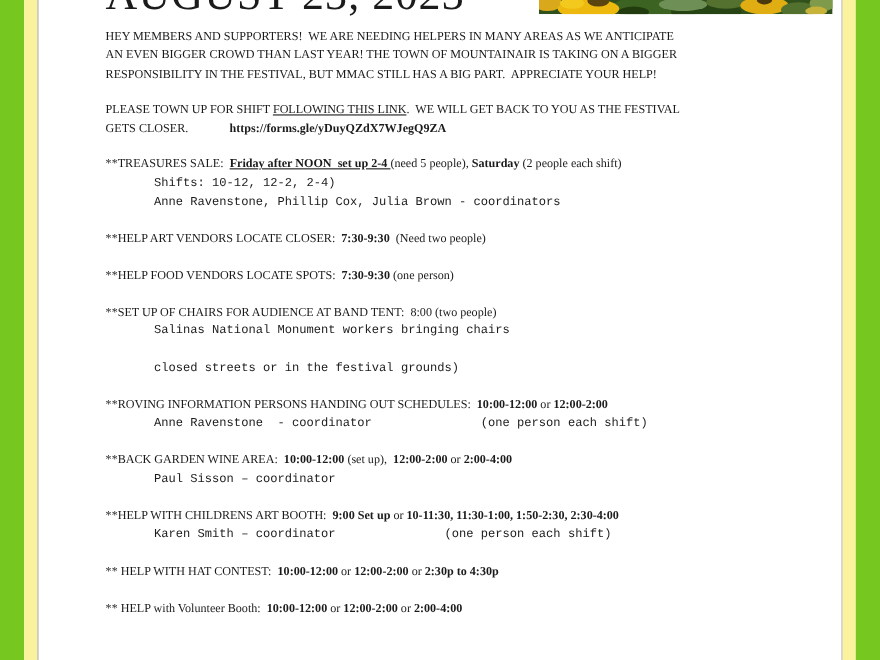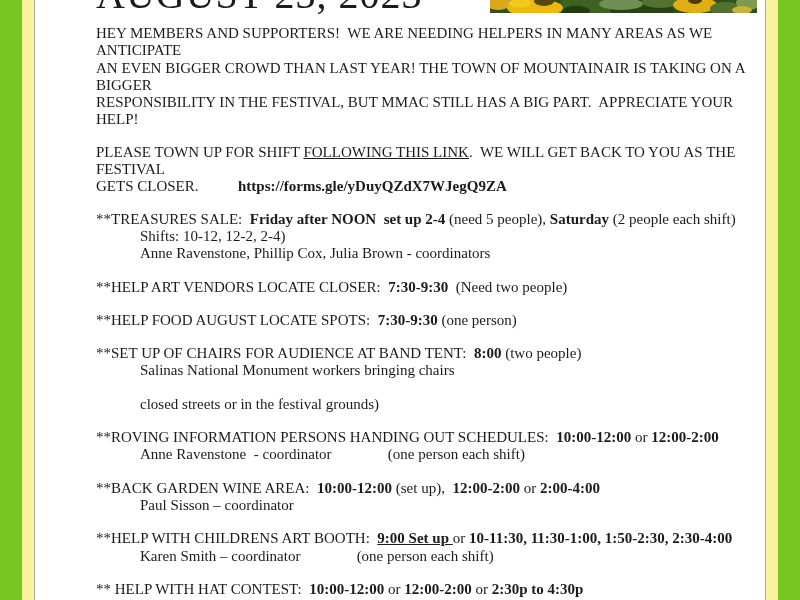--- a/index.html
+++ b/index.html
@@ -28,28 +28,28 @@
   .photo svg { display: block; }
 
   .content { position: absolute; left: 96px; top: 0; width: 662px; }
 
   .date-title {
     font-size: 40px; line-height: 44px; margin-top: -27px;
     letter-spacing: 1px; white-space: nowrap;
   }
 
   .p, .heading, .detail {
-    font-size: 15px; line-height: 17.3px;
+    font-size: 11px; line-height: 17.3px;
     white-space: pre-wrap; margin: 0;
   }
   .p1 { margin-top: 8px; }
   .p2 { margin-top: 15px; }
   .sections { margin-top: 15px; }
   .section { margin-bottom: 16px; }
-  .detail { padding-left: 44px; }
+  .detail { padding-left: 44px; font-family: Liberation Mono, monospace; }
   .u { text-decoration: underline; }
 </style>
 </head>
 <body>
 
 <div class="page">
 
   <div class="strip green left-green"></div>
   <div class="strip yellow left-yellow"></div>
   <div class="strip line left-line"></div>
@@ -79,47 +79,47 @@
 
   <div class="content">
     <div class="date-title">AUGUST 23, 2023</div>
     <div class="p p1">HEY MEMBERS AND SUPPORTERS!  WE ARE NEEDING HELPERS IN MANY AREAS AS WE ANTICIPATE
 AN EVEN BIGGER CROWD THAN LAST YEAR! THE TOWN OF MOUNTAINAIR IS TAKING ON A BIGGER
 RESPONSIBILITY IN THE FESTIVAL, BUT MMAC STILL HAS A BIG PART.  APPRECIATE YOUR HELP!</div>
     <div class="p p2"><span>PLEASE TOWN UP FOR SHIFT </span><span class="u">FOLLOWING THIS LINK</span><span>.  WE WILL GET BACK TO YOU AS THE FESTIVAL
 GETS CLOSER.  </span><span style="font-weight: 700; margin-left: 32px;">https://forms.gle/yDuyQZdX7WJegQ9ZA</span></div>
     <div class="sections">
         <div class="section">
-          <div class="heading"><span>**TREASURES SALE:  </span><span style="font-weight: 700;">Friday after NOON  set up 2-4 </span><span>(need 5 people), </span><span style="font-weight: 700;">Saturday </span><span>(2 people each shift)</span></div>
+          <div class="heading"><span>**TREASURES SALE:  </span><span style="font-weight: 700; text-decoration: underline;">Friday after NOON  set up 2-4 </span><span>(need 5 people), </span><span style="font-weight: 700;">Saturday </span><span>(2 people each shift)</span></div>
           <div class="detail">Shifts: 10-12, 12-2, 2-4)</div>
           <div class="detail">Anne Ravenstone, Phillip Cox, Julia Brown - coordinators</div>
         </div>
         <div class="section">
           <div class="heading"><span>**HELP ART VENDORS LOCATE CLOSER:  </span><span style="font-weight: 700;">7:30-9:30</span><span>  (Need two people)</span></div>
         </div>
         <div class="section">
-          <div class="heading"><span>**HELP FOOD AUGUST LOCATE SPOTS:  </span><span style="font-weight: 700;">7:30-9:30 </span><span>(one person)</span></div>
+          <div class="heading"><span>**HELP FOOD VENDORS LOCATE SPOTS:  </span><span style="font-weight: 700;">7:30-9:30 </span><span>(one person)</span></div>
         </div>
         <div class="section">
-          <div class="heading"><span>**SET UP OF CHAIRS FOR AUDIENCE AT BAND TENT:  </span><span style="font-weight: 700;">8:00 </span><span>(two people)</span></div>
+          <div class="heading"><span>**SET UP OF CHAIRS FOR AUDIENCE AT BAND TENT:  </span><span style="font-weight: 400;">8:00 </span><span>(two people)</span></div>
           <div class="detail">Salinas National Monument workers bringing chairs</div>
         </div>
         <div class="section">
           <div class="detail">closed streets or in the festival grounds)</div>
         </div>
         <div class="section">
           <div class="heading"><span>**ROVING INFORMATION PERSONS HANDING OUT SCHEDULES:  </span><span style="font-weight: 700;">10:00-12:00</span><span> or </span><span style="font-weight: 700;">12:00-2:00</span></div>
           <div class="detail">Anne Ravenstone  - coordinator               (one person each shift)</div>
         </div>
         <div class="section">
           <div class="heading"><span>**BACK GARDEN WINE AREA:  </span><span style="font-weight: 700;">10:00-12:00 </span><span>(set up),  </span><span style="font-weight: 700;">12:00-2:00</span><span> or </span><span style="font-weight: 700;">2:00-4:00</span></div>
           <div class="detail">Paul Sisson – coordinator</div>
         </div>
         <div class="section">
-          <div class="heading"><span>**HELP WITH CHILDRENS ART BOOTH:  </span><span style="font-weight: 700; text-decoration: underline;">9:00 Set up </span><span>or </span><span style="font-weight: 700;">10-11:30, 11:30-1:00, 1:50-2:30, 2:30-4:00</span></div>
+          <div class="heading"><span>**HELP WITH CHILDRENS ART BOOTH:  </span><span style="font-weight: 700;">9:00 Set up </span><span>or </span><span style="font-weight: 700;">10-11:30, 11:30-1:00, 1:50-2:30, 2:30-4:00</span></div>
           <div class="detail">Karen Smith – coordinator               (one person each shift)</div>
         </div>
         <div class="section">
           <div class="heading"><span>** HELP WITH HAT CONTEST:  </span><span style="font-weight: 700;">10:00-12:00</span><span> or </span><span style="font-weight: 700;">12:00-2:00</span><span> or </span><span style="font-weight: 700;">2:30p to 4:30p</span></div>
         </div>
         <div class="section">
           <div class="heading"><span>** HELP with Volunteer Booth:  </span><span style="font-weight: 700;">10:00-12:00</span><span> or </span><span style="font-weight: 700;">12:00-2:00</span><span> or </span><span style="font-weight: 700;">2:00-4:00</span></div>
         </div>
       </div>
   </div>

